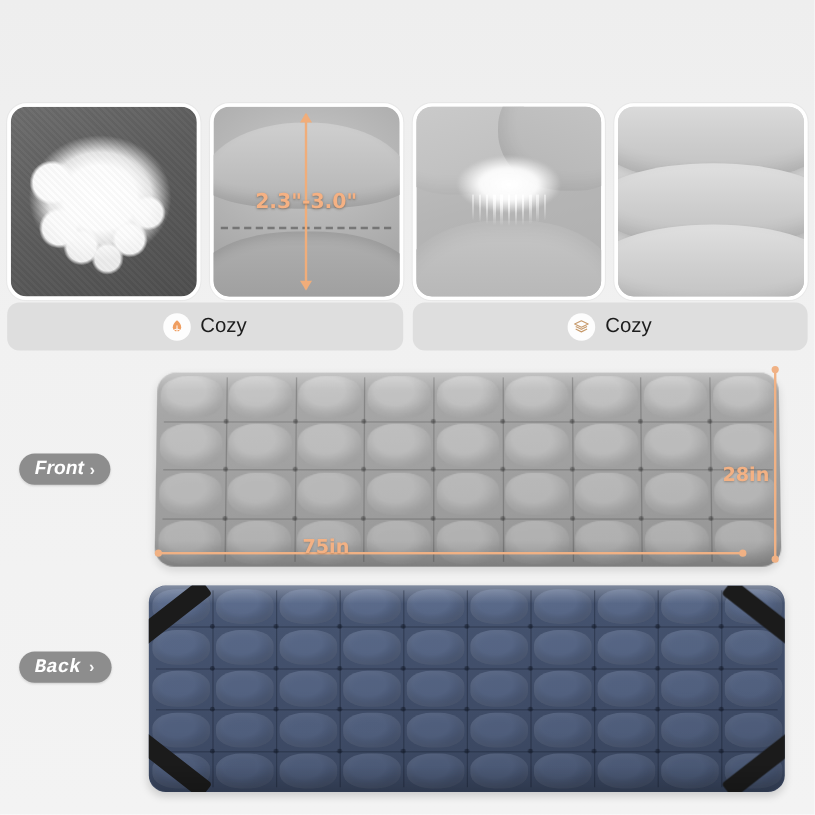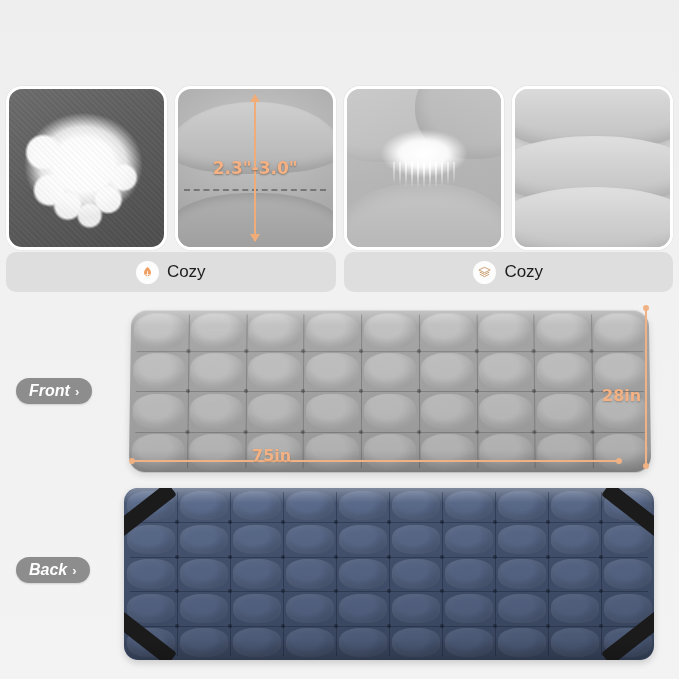--- a/index.html
+++ b/index.html
@@ -165,21 +165,21 @@
 
   .pill{
     position:absolute; display:flex; align-items:center; gap:5px;
     height:26px; padding:0 13px; border-radius:13px;
     background:#8d8d8d; color:#ffffff;
     font-style:italic; font-size:16px; font-weight:600;
     box-shadow:0 1px 2px rgba(0,0,0,.15);
   }
   .pill .chev{ font-style:normal; font-size:13px; opacity:.95; }
   .pill-front{ left:16px; top:78px; }
-  .pill-back { left:16px; top:79px; }
+  .pill-back { left:16px; top:65px;font-family:Liberation Mono, monospace; }
 
   
   .mattress{
     position:absolute; overflow:hidden;
   }
   .front-mat{
     left:130px; top:10px; width:520px; height:162px;
     border-radius:16px;
     background: linear-gradient(176deg,#b0b0b0 0%,#a6a6a6 18%,#9e9e9e 60%,#949494 100%);
     box-shadow: 0 3px 7px rgba(0,0,0,.13);

